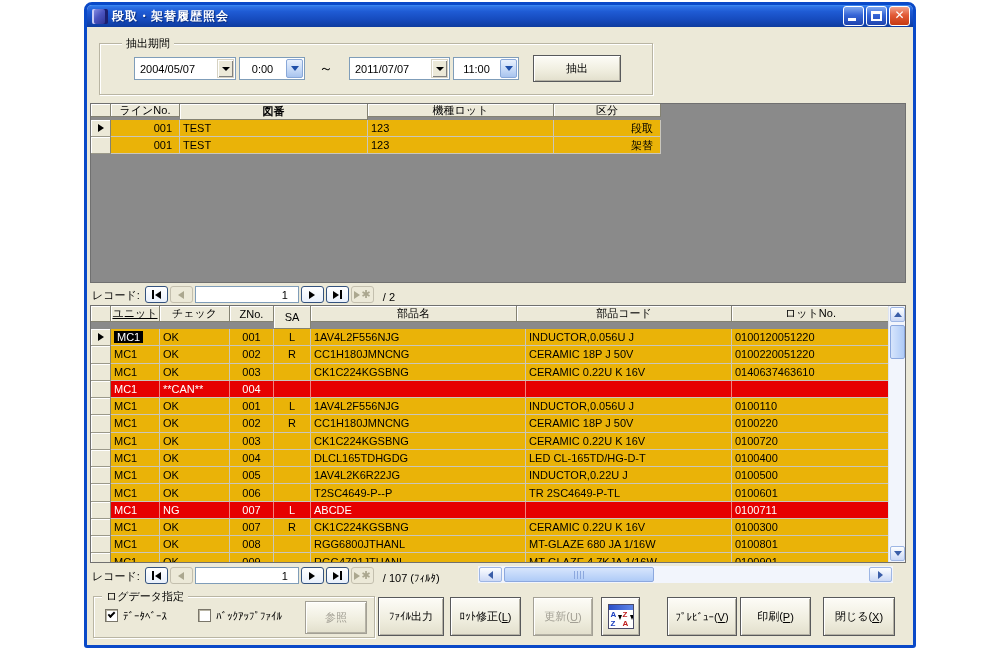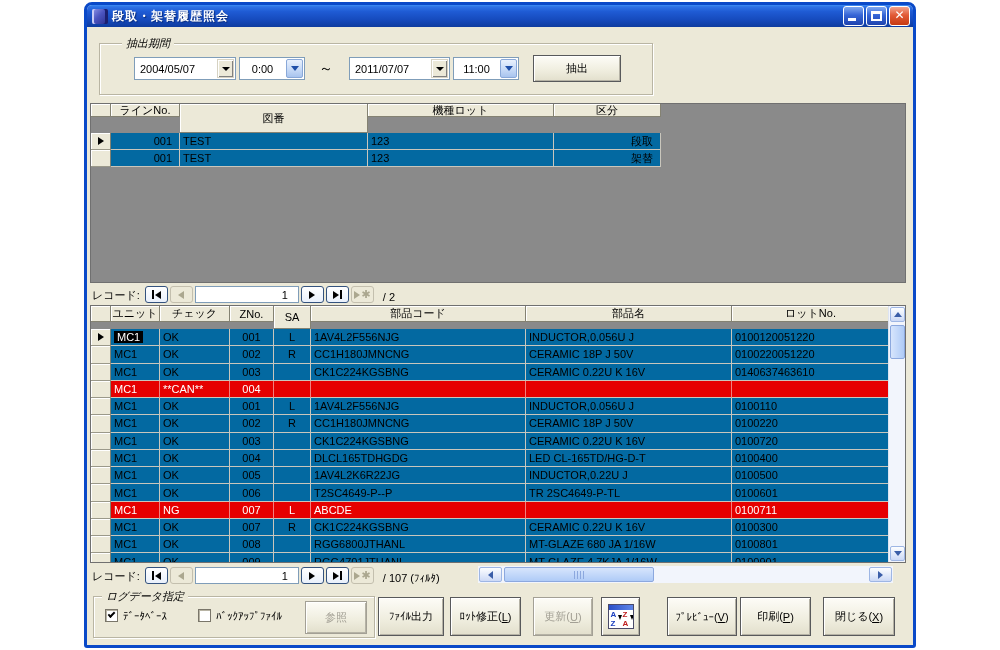--- a/index.html
+++ b/index.html
@@ -22,21 +22,21 @@
     background:linear-gradient(180deg,#7FA8F0 0%,#3665D6 45%,#1E43AE 100%); }
   .cap-btn.close { background:linear-gradient(180deg,#F2A38C 0%,#E25A37 45%,#C63A12 100%); }
   .glyph-min { position:absolute; left:4px; bottom:4px; width:8px; height:3px; background:#fff; }
   .glyph-max { position:absolute; left:4px; top:4px; width:11px; height:10px; border:2px solid #fff; border-top-width:3px; }
   .glyph-x { position:absolute; left:0; top:1px; width:100%; text-align:center; color:#fff; font-weight:bold; font-size:12px; }
 
   .client { position:relative; width:826px; height:618px; background:#ECE9D8; }
 
   
   .groupbox { position:absolute; border:1px solid #B9B5A3; box-shadow:inset 1px 1px 0 #fff,1px 1px 0 #fff; }
-  .groupbox .legend { position:absolute; top:-8px; background:#ECE9D8; padding:0 4px; white-space:nowrap;font-style:italic; }
+  .groupbox .legend { position:absolute; top:-8px; background:#ECE9D8; padding:0 4px; white-space:nowrap; }
 
   
   .combo { position:absolute; height:23px; background:#fff; border:1px solid #7F9DB9; display:flex; align-items:stretch; }
   .combo .val { flex:1; display:flex; align-items:center; padding-left:5px; white-space:nowrap; }
   .combo.t-center .val { justify-content:center; padding-left:0; }
   .db-classic { width:17px; margin:1px; background:#ECE9D8; display:flex; align-items:center; justify-content:center;
     box-shadow:inset 1px 1px 0 #fff, inset -1px -1px 0 #808080; border:1px solid #D6D2C2; }
   .tri-down-black { width:0; height:0; border-left:4px solid transparent; border-right:4px solid transparent; border-top:4px solid #000; }
   .db-xp { width:17px; margin:1px; border:1px solid #89A8D8; border-radius:2px;
     background:linear-gradient(180deg,#E9F1FD 0%,#C4D8F6 60%,#A8C4EE 100%); display:flex; align-items:center; justify-content:center; }
@@ -44,21 +44,21 @@
 
   
   .btn { position:absolute; background:linear-gradient(180deg,#FDFCF7 0%,#EFEDDE 60%,#E2DFCC 100%);
     border:1px solid #58595B; box-shadow:inset 1px 1px 0 #fff, inset -1px -1px 0 #B5B2A5;
     display:flex; align-items:center; justify-content:center; white-space:nowrap; cursor:default; font-size:11px; }
   .btn.disabled { color:#A3A095; border-color:#A3A095; }
   .btn u { text-decoration:underline; }
 
   
   .dtable { position:absolute; background:#8A8A8A; border:1px solid #707070; overflow:hidden; }
-  .trow { display:flex; background:#0369a1; }
+  .trow { display:flex; background:#eab308; }
   .tcell { border-right:1px solid #C9C6BC; border-bottom:1px solid #C9C6BC; overflow:hidden; white-space:nowrap;
     display:flex; align-items:center; padding:0 3px; }
   .hrow { display:flex; }
   .hcell { background:#ECE9D8; border-right:1px solid #848272; border-bottom:1px solid #848272;
     box-shadow:inset 1px 1px 0 #fff; display:flex; align-items:center; justify-content:center;
     overflow:hidden; white-space:nowrap; font-size:11px; }
   .selcell { background:#ECE9D8; border-right:1px solid #848272; border-bottom:1px solid #9B998A;
     box-shadow:inset 1px 1px 0 #fff; display:flex; align-items:center; justify-content:center; }
   .row-arrow { width:0; height:0; border-top:4px solid transparent; border-bottom:4px solid transparent; border-left:6px solid #000; }
   .trow.red { background:#E60000; color:#fff; }
@@ -173,21 +173,21 @@
               <span class="chev-down"></span>
             </span>
         </div>
         <button class="btn" style="left:433px;top:11px;width:88px;height:27px;">抽出</button>
       </div>
 
       <div class="dtable" id="table1" style="left:3px;top:76px;width:816px;height:180px;">
         <div class="hrow" id="t1-head">
             <div class="hcell" style="width: 20px; height: 13px;"></div>
             <div class="hcell" style="width: 69px; height: 13px;">ラインNo.</div>
-            <div class="hcell" style="width: 188px; height: 29px;">図番</div>
+            <div class="hcell" style="width: 188px; height: 16px; font-weight: bold;">図番</div>
             <div class="hcell" style="width: 186px; height: 13px;">機種ロット</div>
             <div class="hcell" style="width: 107px; height: 13px;">区分</div>
           </div>
         <div id="t1-body">
             <div class="trow" style="width: 570px;">
               <div class="selcell" style="width: 20px; height: 17px;">
                 <span class="row-arrow"></span>
               </div>
               <div class="tcell al-r" style="width: 69px; height: 17px;">001</div>
               <div class="tcell" style="width: 188px; height: 17px;">TEST</div>
@@ -224,26 +224,26 @@
         <span class="navbtn disabled">
             <span class="nav-tri-r"></span>
             <span class="nav-star">✱</span>
           </span>
         <span class="rectotal">/ 2</span>
       </div>
 
       <div class="dtable" id="table2" style="left:3px;top:278px;width:816px;height:258px;">
         <div class="hrow" id="t2-head">
             <div class="hcell" style="width: 20px; height: 16px;"></div>
-            <div class="hcell" style="width: 49px; height: 16px;">ユニット</div>
+            <div class="hcell" style="width: 49px; height: 16px; text-decoration: underline;">ユニット</div>
             <div class="hcell" style="width: 70px; height: 16px;">チェック</div>
             <div class="hcell" style="width: 44px; height: 16px;">ZNo.</div>
             <div class="hcell" style="width: 37px; height: 23px;">SA</div>
+            <div class="hcell" style="width: 206px; height: 16px;">部品名</div>
             <div class="hcell" style="width: 215px; height: 16px;">部品コード</div>
-            <div class="hcell" style="width: 206px; height: 16px;">部品名</div>
             <div class="hcell" style="width: 158px; height: 16px;">ロットNo.</div>
           </div>
         <div id="t2-body">
             <div class="trow" style="width: 799px;">
               <div class="selcell" style="width: 20px; height: 17.28px;">
                 <span class="row-arrow"></span>
               </div>
               <div class="tcell " style="width: 49px; height: 17.28px;">
                 <span class="inv">MC1</span>
               </div>

